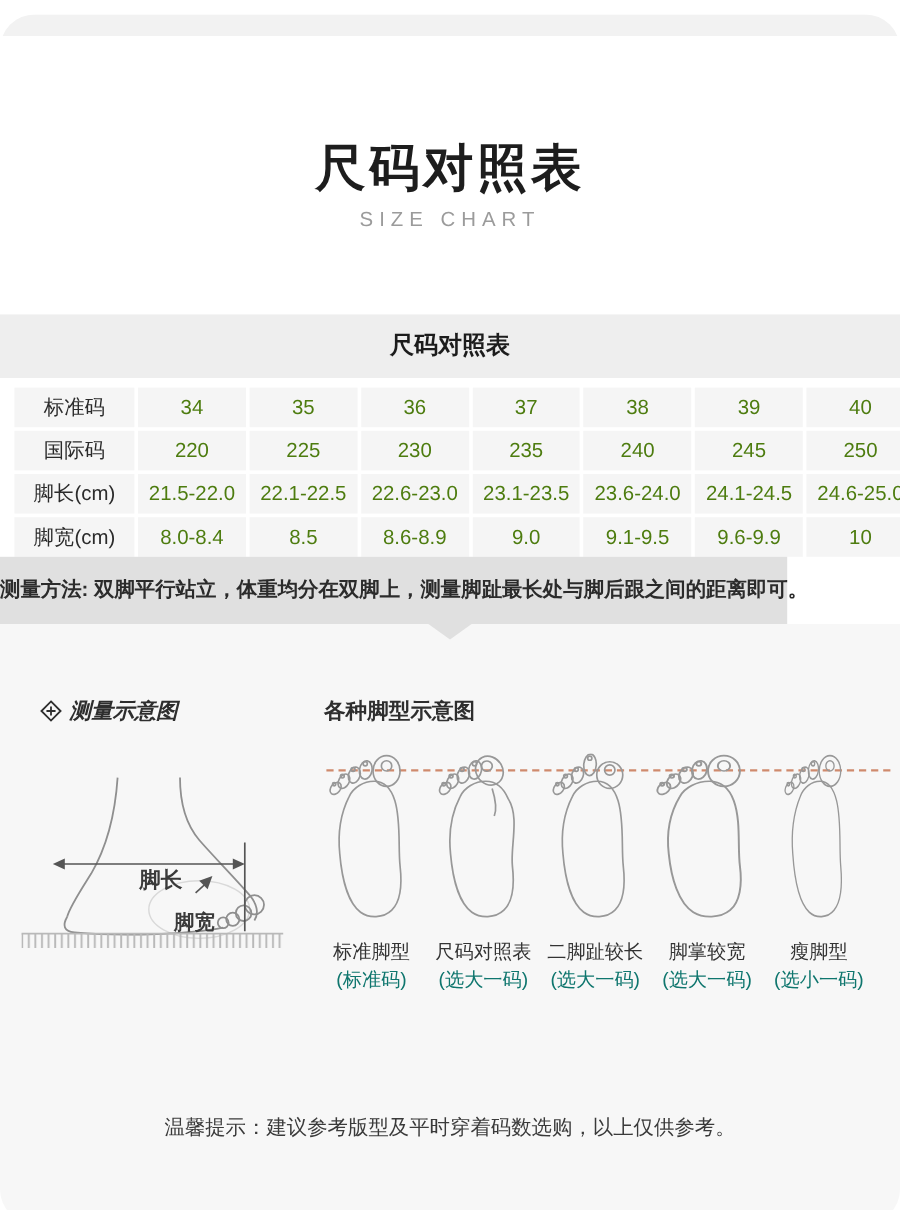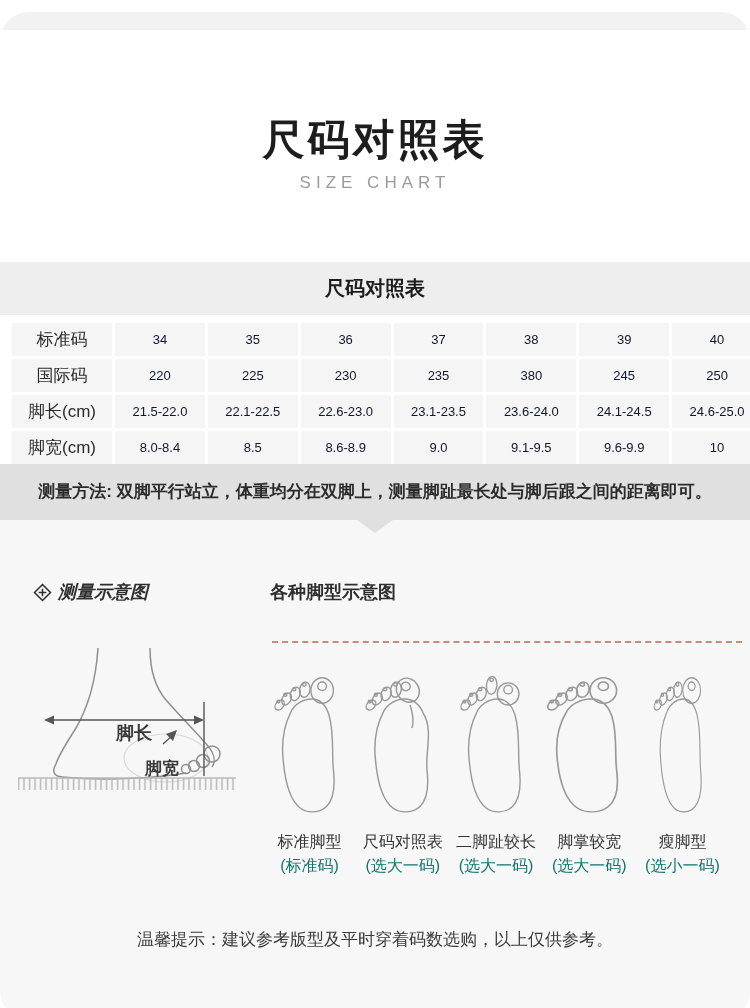--- a/index.html
+++ b/index.html
@@ -11,24 +11,24 @@
   .main-title { position:absolute; left:0; top:100px; width:750px; text-align:center;
                 font-size:42px; font-weight:700; color:#1d1d1d; letter-spacing:3px; }
   .sub-title  { position:absolute; left:0; top:161px; width:750px; text-align:center;
                 font-size:17px; font-weight:400; color:#9b9b9b; letter-spacing:5px; }
 
   .table-band { position:absolute; left:0; top:250px; width:750px; height:53px; background:#eeeeee;
                 text-align:center; line-height:53px; font-size:20px; font-weight:700; color:#1c1c1c; }
   .size-grid  { position:absolute; left:12px; top:303px; width:750px; background:#ffffff; padding-top:8px;
                 display:grid; grid-template-columns:100px repeat(7,1fr); gap:3px; }
   .size-grid .cell { background:#f5f5f5; height:33px; line-height:33px; text-align:center;
-                     font-size:13px; color:#0f172a; white-space:nowrap; }
+                     font-size:17px; color:#4d7c0f; white-space:nowrap; }
   .size-grid .lab  { font-size:17px; color:#2b2b2b; }
 
-  .measure-bar { position:absolute; left:0; top:452px; width:750px; height:56px; background:#e0e0e0;
+  .measure-bar { position:absolute; left:0; top:452px; width:656px; height:56px; background:#e0e0e0;
                  text-align:center; line-height:56px; font-size:17px; font-weight:700; color:#2b2b2b; white-space:nowrap; }
   .bar-notch   { position:absolute; left:357px; top:508px; width:0; height:0;
                  border-left:18px solid transparent; border-right:18px solid transparent;
                  border-top:13px solid #e0e0e0; }
 
   .lower { position:absolute; left:0; top:508px; width:750px; height:492px; background:#f7f7f7; }
   .bottom-strip { position:absolute; left:0; top:1000px; width:750px; height:8px; background:#fcfcfc; }
 
   .sec-title { position:absolute; top:568px; display:flex; align-items:center; gap:6px;
                font-size:18px; font-weight:700; color:#2e2e2e; }
@@ -38,21 +38,21 @@
   .measure-svg { position:absolute; left:16px; top:628px; }
   .measure-svg path, .measure-svg circle { fill:none; stroke:#8f8f8f; stroke-width:1.5; }
   .measure-svg .faint { stroke:#d9d9d9; stroke-width:1.2; }
   .measure-svg .dim   { stroke:#555555; stroke-width:1.4; }
   .measure-svg .dimfill { fill:#555555; stroke:none; }
   .measure-svg text { fill:#3a3a3a; font-weight:700; stroke:none; font-family:"Liberation Sans","DejaVu Sans",sans-serif; }
 
   .dash-line { position:absolute; left:272px; top:629px; width:470px; height:0;
                border-top:2px dashed #cf8a6d; }
 
-  .feet-row { position:absolute; left:263px; top:664px; width:466px; display:flex;align-items:flex-end; }
+  .feet-row { position:absolute; left:263px; top:616px; width:466px; display:flex;align-items:flex-end; }
   .foot-col { flex:1; display:flex; flex-direction:column; align-items:center; }
   .foot { display:block; }
   .foot path, .foot ellipse, .foot circle { fill:none; stroke:#989898; stroke-width:1.6; }
   .foot-name   { margin-top:9px; font-size:16px; color:#333333; white-space:nowrap; line-height:24px; }
   .foot-advice { font-size:16px; color:#0f766e; white-space:nowrap; line-height:24px; }
 
   .tip { position:absolute; left:0; top:916px; width:750px; text-align:center;
          font-size:17px; color:#3a3a3a; white-space:nowrap; }
 </style>
 </head>
@@ -75,21 +75,21 @@
     <div class="cell">37</div>
     <div class="cell">38</div>
     <div class="cell">39</div>
     <div class="cell">40</div>
 
     <div class="cell lab">国际码</div>
     <div class="cell">220</div>
     <div class="cell">225</div>
     <div class="cell">230</div>
     <div class="cell">235</div>
-    <div class="cell">380</div>
+    <div class="cell">240</div>
     <div class="cell">245</div>
     <div class="cell">250</div>
 
     <div class="cell lab">脚长(cm)</div>
     <div class="cell">21.5-22.0</div>
     <div class="cell">22.1-22.5</div>
     <div class="cell">22.6-23.0</div>
     <div class="cell">23.1-23.5</div>
     <div class="cell">23.6-24.0</div>
     <div class="cell">24.1-24.5</div>

